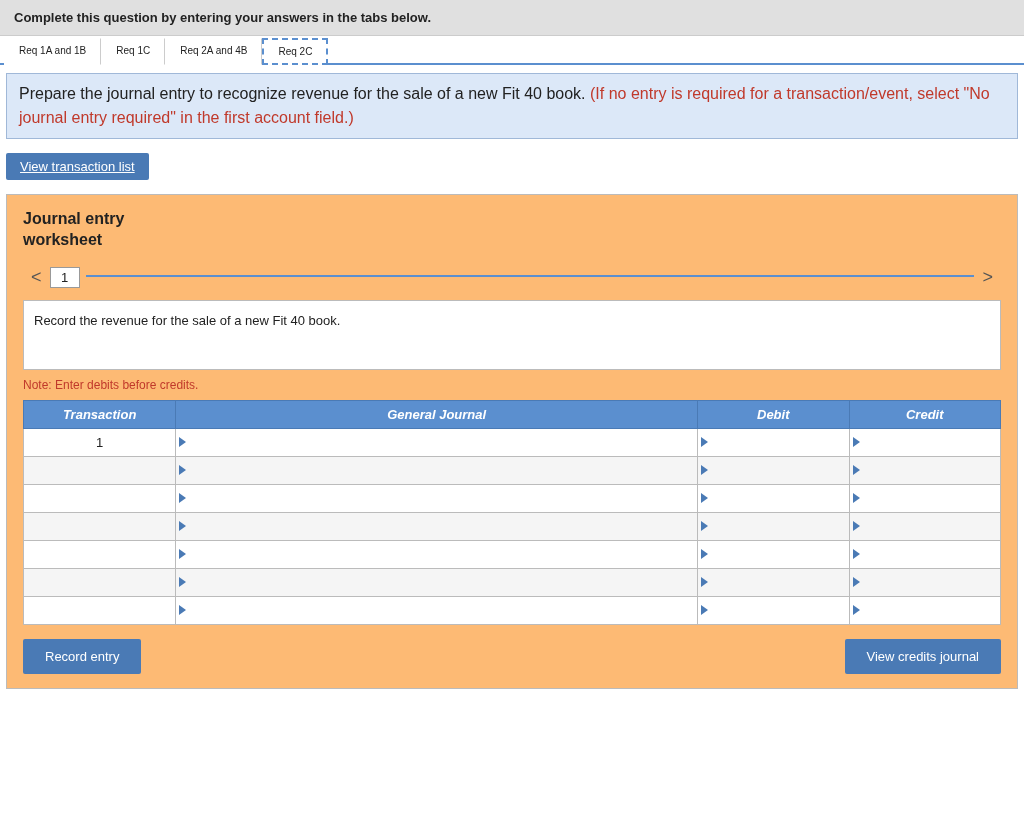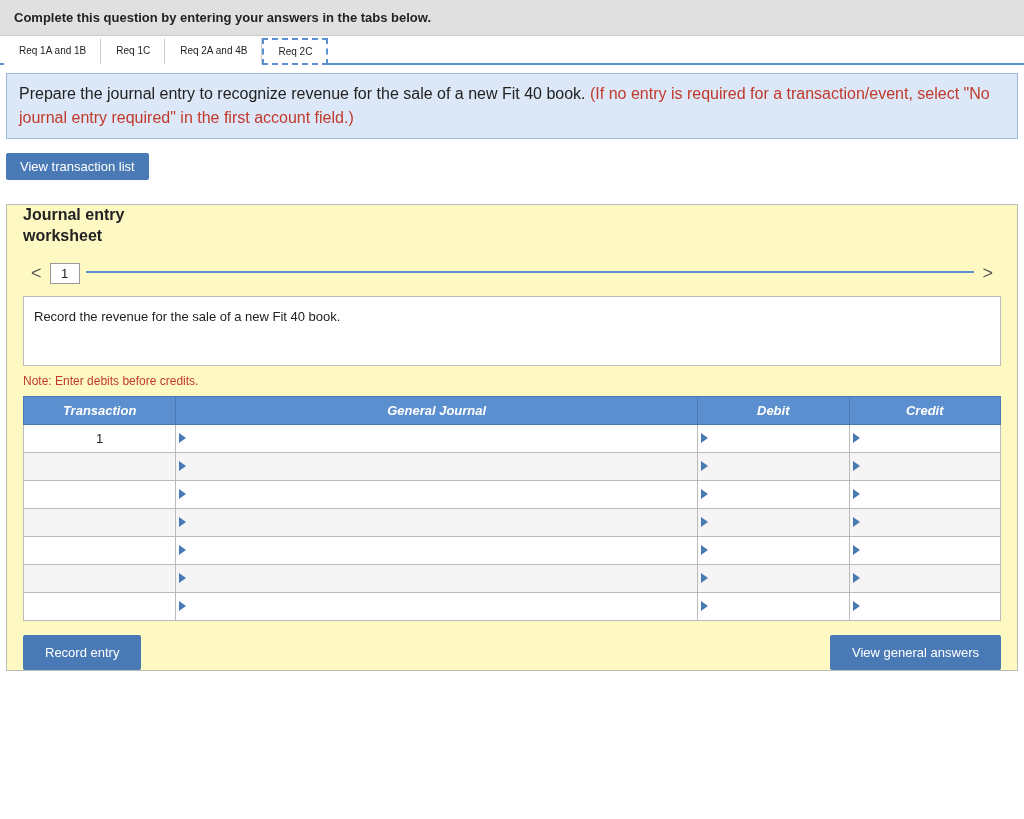--- a/index.html
+++ b/index.html
@@ -60,27 +60,28 @@
     .view-transaction-btn {
       display: inline-block;
       background: #4a7ab5;
       color: #fff;
       padding: 6px 14px;
       margin: 6px 6px 8px 6px;
       border: none;
       cursor: pointer;
       font-size: 13px;
       border-radius: 2px;
+      text-decoration: underline;
     }
 
     .worksheet-container {
       border: 1px solid #bbb;
-      margin: 16px 6px;
-      padding: 0 16px;
-      background: #fef9c3;
+      margin: 6px 6px;
+      padding: 14px 16px;
+      background: #fdba74;
     }
 
     .worksheet-title {
       font-size: 16px;
       font-weight: bold;
       margin-bottom: 14px;
       line-height: 1.3;
     }
 
     .nav-row {
@@ -379,20 +380,20 @@
           </td>
         </tr>
       </tbody>
   </table>
 
   <div class="buttons-row">
     <button class="btn-action">
       <span>Record entry</span>
     </button>
     <button class="btn-action right">
-      <span>View general answers</span>
+      <span>View credits journal</span>
     </button>
   </div>
 
 </div>
 
 
 
 
 </body></html>

